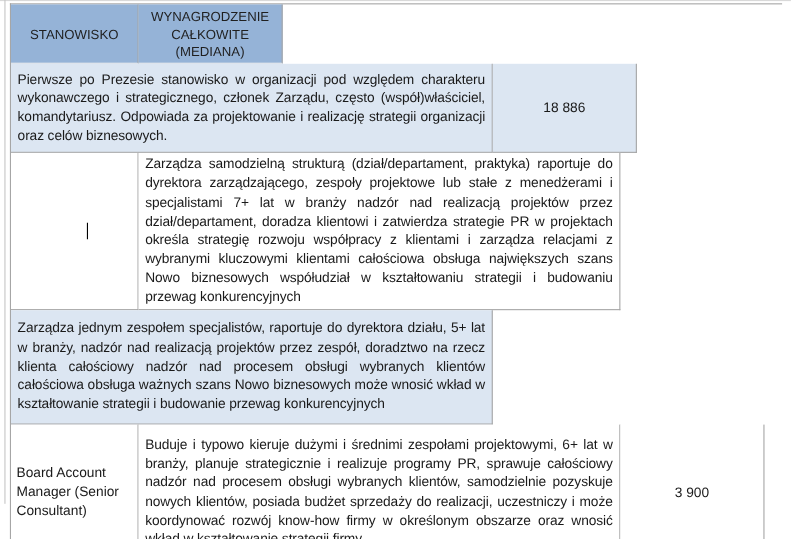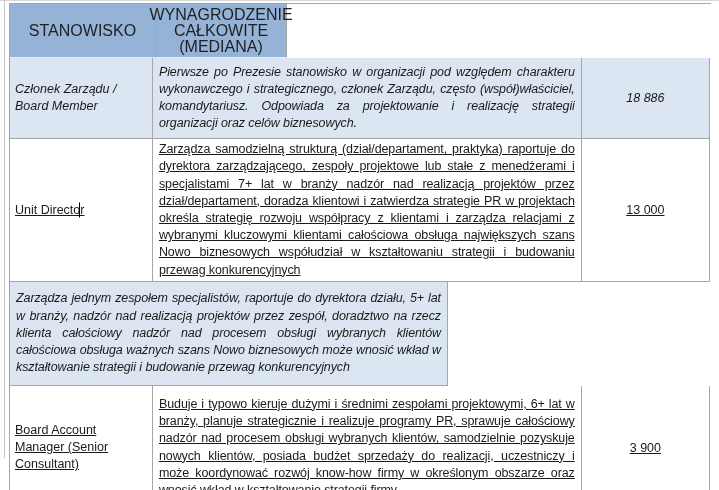--- a/index.html
+++ b/index.html
@@ -14,39 +14,39 @@
     position:absolute;left:9px;top:3px;width:701px;
     border-left:1px solid var(--border,#a6a6a6);
     border-top:1px solid var(--border,#a6a6a6);
   }
   .row{display:flex;width:700px;}
   .cell{
     box-sizing:border-box;position:relative;display:flex;align-items:center;
     border-right:1px solid var(--border,#a6a6a6);
     border-bottom:1px solid var(--border,#a6a6a6);
   }
-  .c1{width:146px;}
+  .c1{width:116px;}
   .c2{width:438px;}
   .c3{width:131px;justify-content:center;}
 
   .r0{height:54px;}
   .r1{height:81px;}
   .r2{height:143px;}
   .r3{height:104px;}
   .r4{height:124px;}
 
   .header .cell{
     background:var(--header-bg,#95b3d7);
     justify-content:center;text-align:center;
-    font-size:16px;line-height:16px;color:#1f1f1f;
+    font-size:12px;line-height:16px;color:#1f1f1f;
     border-bottom-color:#ededed;
     padding:2px 6px;
   }
-  .band .cell{background:var(--band-bg,#dce6f2);font-style:italic;}
-  .plain .cell{background:var(--plain-bg,#ffffff);text-decoration:underline;}
+  .band .cell{background:var(--band-bg,#dce6f2);}
+  .plain .cell{background:var(--plain-bg,#ffffff);}
 
   .pos-text{font-size:12.5px;line-height:17px;padding:2px 4px 2px 5px;width:100%;}
   .desc-text{
     font-size:12.5px;line-height:17.2px;letter-spacing:-0.1px;
     text-align:justify;padding:1px 6px;width:100%;
   }
   .salary-text{font-size:12.5px;line-height:16px;text-align:center;}
 
   .text-caret{
     position:absolute;left:69px;top:50%;transform:translateY(-50%);
@@ -61,41 +61,34 @@
   <div class="page-edge-line"></div>
 
   <div class="salary-table">
 
     <div class="row header r0">
       <div class="cell c1">STANOWISKO</div>
       <div class="cell c3">WYNAGRODZENIE CAŁKOWITE (MEDIANA)</div>
     </div>
 
     <div class="row band r1">
-      <div class="cell c1">
-        <div class="pos-text">Członek Zarządu / Board Member</div>
-      </div>
       <div class="cell c2">
         <div class="desc-text">Pierwsze po Prezesie stanowisko w organizacji pod względem charakteru wykonawczego i strategicznego, członek Zarządu, często (współ)właściciel, komandytariusz. Odpowiada za projektowanie i realizację strategii organizacji oraz celów biznesowych.</div>
       </div>
       <div class="cell c3">
         <div class="salary-text">18 886</div>
       </div>
     </div>
 
     <div class="row plain r2">
       <div class="cell c1">
-        <div class="pos-text">Unit Director</div>
         <div class="text-caret"></div>
       </div>
       <div class="cell c2">
         <div class="desc-text">Zarządza samodzielną strukturą (dział/departament, praktyka) raportuje do dyrektora zarządzającego, zespoły projektowe lub stałe z menedżerami i specjalistami 7+ lat w branży nadzór nad realizacją projektów przez dział/departament, doradza klientowi i zatwierdza strategie PR w projektach określa strategię rozwoju współpracy z klientami i zarządza relacjami z wybranymi kluczowymi  klientami całościowa obsługa największych szans Nowo biznesowych współudział w kształtowaniu strategii i budowaniu przewag konkurencyjnych</div>
-      </div>
-      <div class="cell c3">
-        <div class="salary-text">13 000</div>
       </div>
     </div>
 
     <div class="row band r3">
       <div class="cell c2">
         <div class="desc-text">Zarządza jednym zespołem specjalistów, raportuje do dyrektora działu, 5+ lat w branży, nadzór nad realizacją projektów przez zespół, doradztwo na rzecz klienta całościowy nadzór nad procesem obsługi wybranych klientów całościowa obsługa ważnych   szans Nowo biznesowych może wnosić wkład w kształtowanie strategii i budowanie przewag konkurencyjnych</div>
       </div>
     </div>
 
     <div class="row plain r4">

